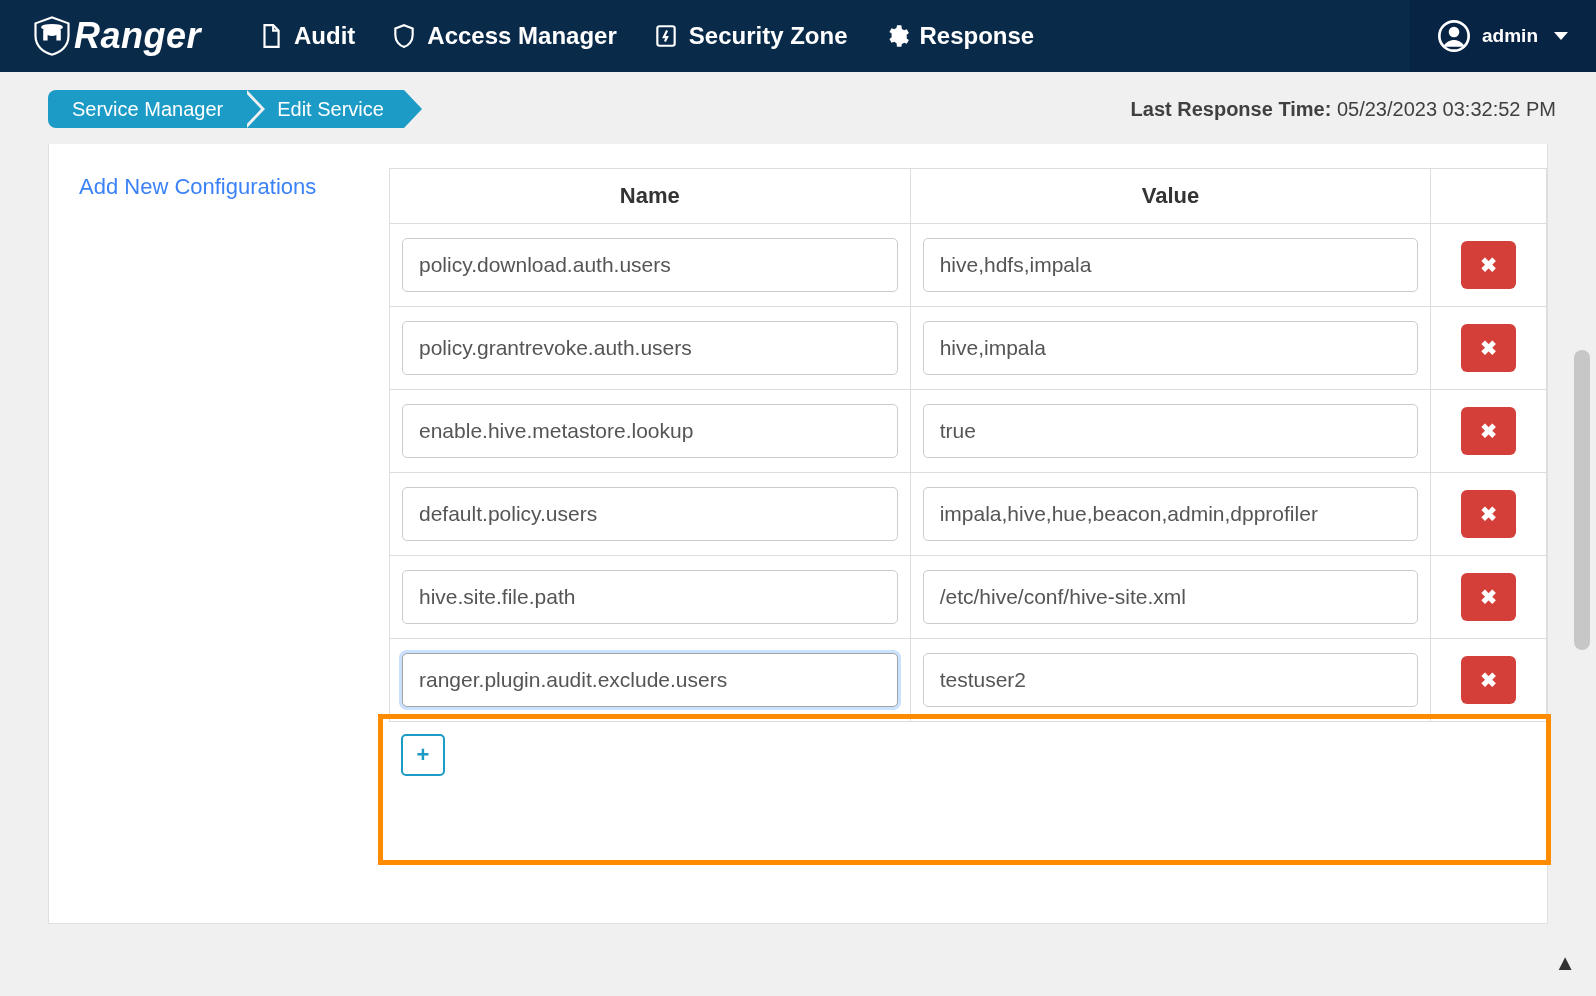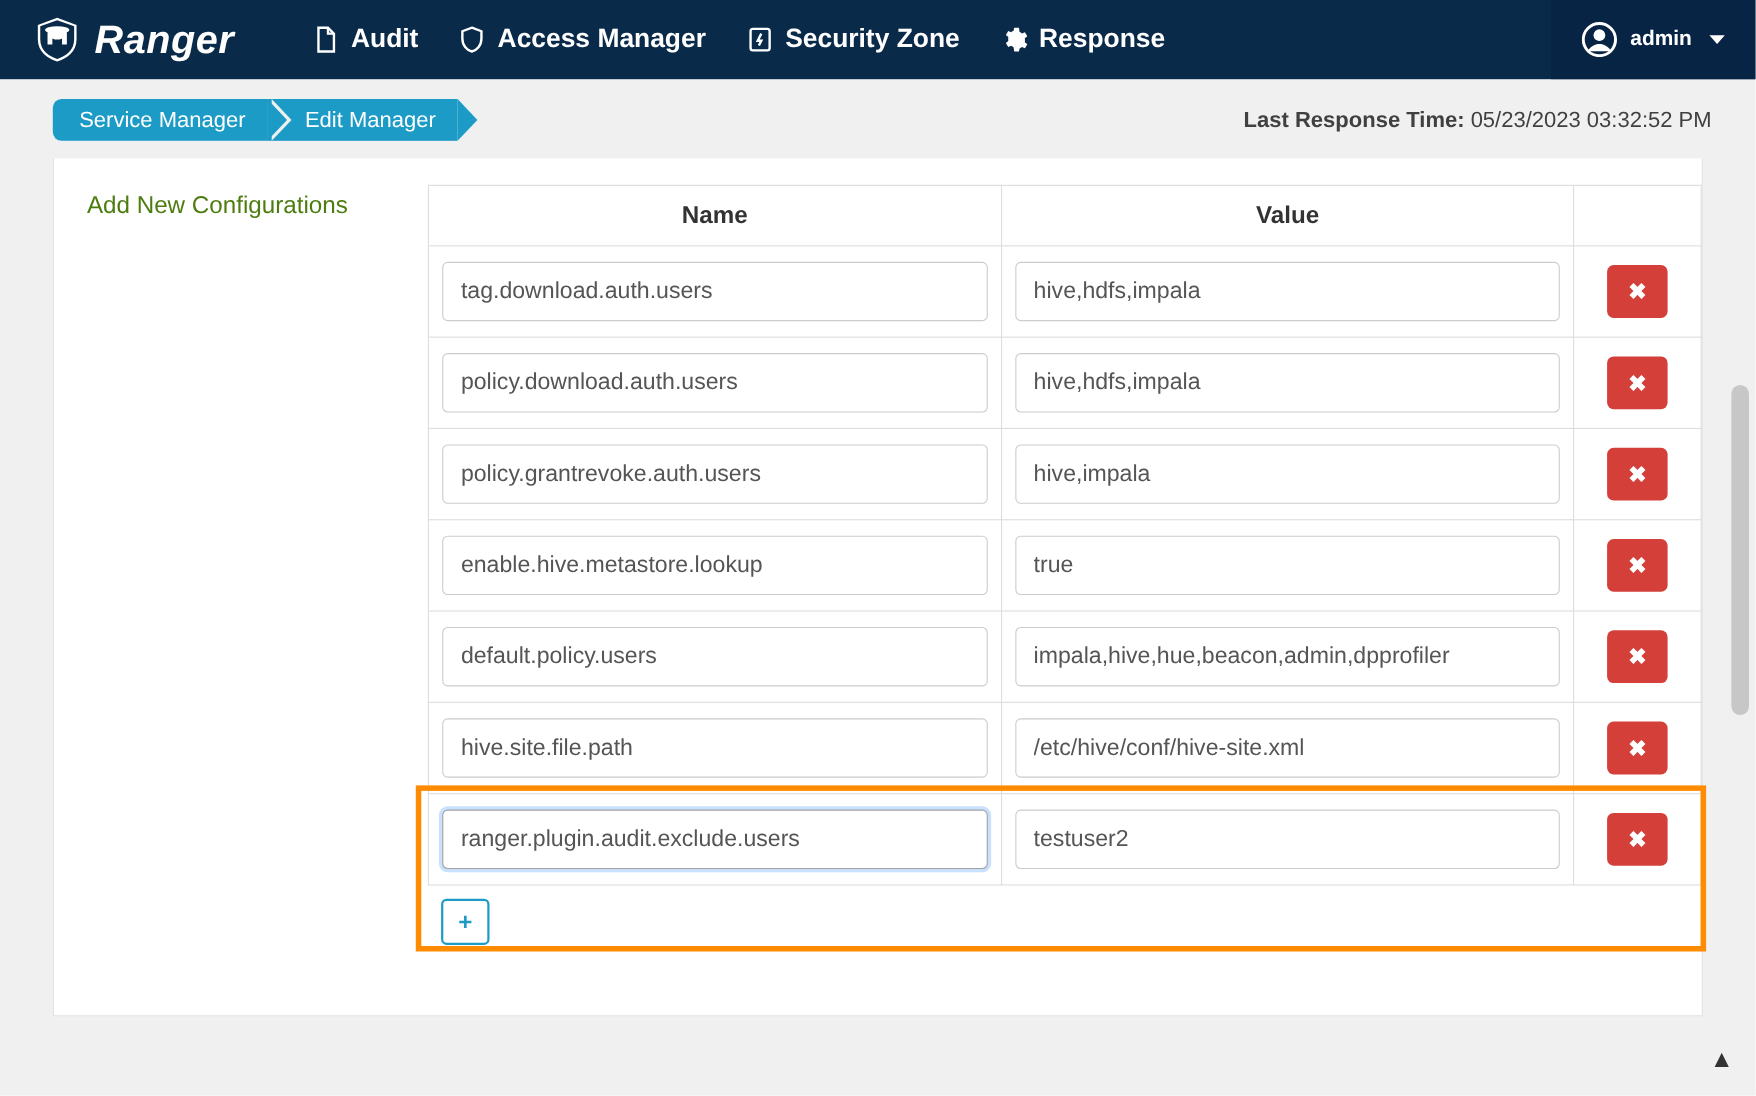--- a/index.html
+++ b/index.html
@@ -16,22 +16,22 @@
     background: #0a2a4a;
     height: 72px;
     display: flex;
     align-items: center;
     color: #fff;
     padding: 0 0 0 30px;
   }
   .logo-wrap {
     display: flex;
     align-items: center;
-    gap: 12px;
-    margin-right: 52px;
+    gap: 0;
+    margin-right: 39px;
   }
   .logo-shield {
     width: 44px; height: 44px;
   }
   .brand {
     font-size: 36px;
     font-weight: 700;
     font-style: italic;
     letter-spacing: 0.5px;
   }
@@ -128,21 +128,21 @@
     padding: 24px 0 24px 30px;
     display: flex;
     gap: 10px;
     min-height: 780px;
     border: 1px solid #e0e0e0;
     border-top: none;
   }
   .left-label {
     width: 300px;
     font-size: 22px;
-    color: #4d7c0f;
+    color: #3b82f6;
     padding-top: 6px;
   }
   .config-area { flex: 1; }
   table.cfg {
     border-collapse: collapse;
     width: 100%;
     table-layout: fixed;
   }
   table.cfg th, table.cfg td {
     border: 1px solid #ddd;
@@ -269,21 +269,21 @@
         <path d="M4 20c2-4 6-5 8-5s6 1 8 5"></path>
       </svg>
     <span>admin</span>
     <span class="caret-down"></span>
   </div>
 </div>
 
 <div class="subbar">
   <div class="breadcrumb">
     <div class="bc-item">Service Manager</div>
-    <div class="bc-item">Edit Manager</div>
+    <div class="bc-item">Edit Service</div>
   </div>
   <div class="sub-spacer"></div>
   <div class="response-time">
     <b>Last Response Time:</b>
     <span>05/23/2023 03:32:52 PM</span>
   </div>
 </div>
 
 <div class="content-card">
   <div class="left-label">Add New Configurations</div>
@@ -296,27 +296,20 @@
         </colgroup>
       <thead>
         <tr>
           <th>Name</th>
           <th>Value</th>
           <th></th>
         </tr>
       </thead>
       <tbody id="cfg-body">
           <tr>
-            <td><input class="txt" value="tag.download.auth.users" style=""></td>
-            <td><input class="txt" value="hive,hdfs,impala" style=""></td>
-            <td>
-              <button class="btn-del">✖</button>
-            </td>
-          </tr>
-          <tr>
             <td><input class="txt" value="policy.download.auth.users" style=""></td>
             <td><input class="txt" value="hive,hdfs,impala" style=""></td>
             <td>
               <button class="btn-del">✖</button>
             </td>
           </tr>
           <tr>
             <td><input class="txt" value="policy.grantrevoke.auth.users" style=""></td>
             <td><input class="txt" value="hive,impala" style=""></td>
             <td>

